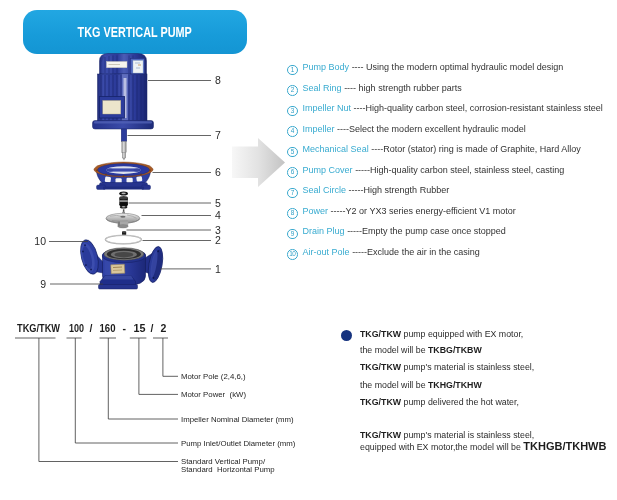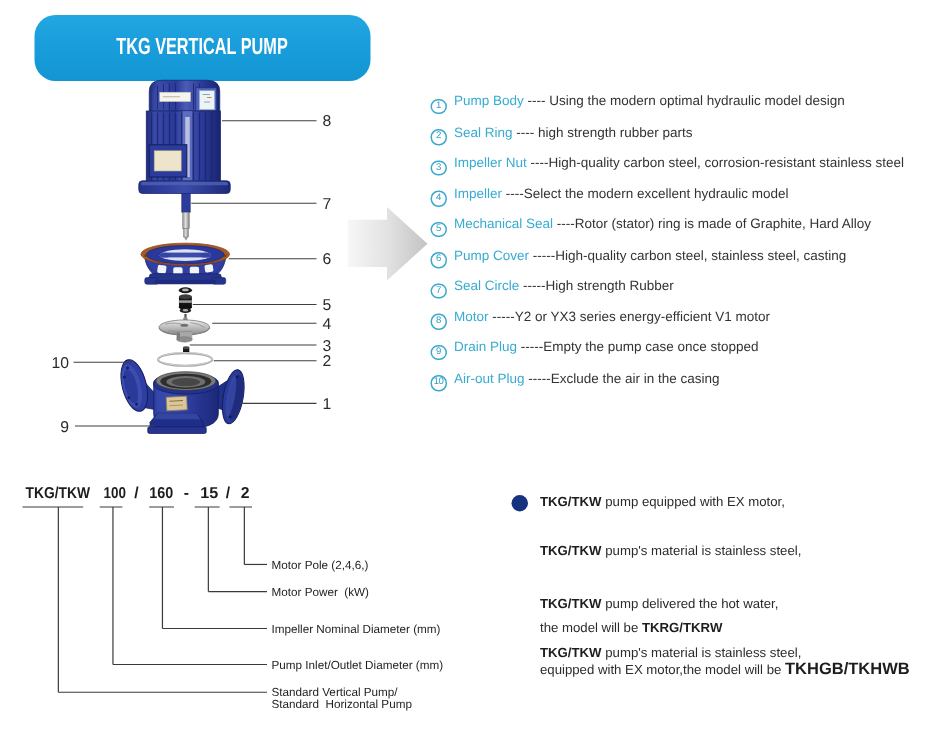--- a/index.html
+++ b/index.html
@@ -296,23 +296,23 @@
 </svg>
 
 <div class="plist">
   <div class="row"><span class="cnum">1</span><span class="term">Pump Body</span><span class="desc"> ---- Using the modern optimal hydraulic model design</span></div>
   <div class="row"><span class="cnum">2</span><span class="term">Seal Ring</span><span class="desc"> ---- high strength rubber parts</span></div>
   <div class="row"><span class="cnum">3</span><span class="term">Impeller Nut</span><span class="desc"> ----High-quality carbon steel, corrosion-resistant stainless steel</span></div>
   <div class="row"><span class="cnum">4</span><span class="term">Impeller</span><span class="desc"> ----Select the modern excellent hydraulic model</span></div>
   <div class="row"><span class="cnum">5</span><span class="term">Mechanical Seal</span><span class="desc"> ----Rotor (stator) ring is made of Graphite, Hard Alloy</span></div>
   <div class="row"><span class="cnum">6</span><span class="term">Pump Cover</span><span class="desc"> -----High-quality carbon steel, stainless steel, casting</span></div>
   <div class="row"><span class="cnum">7</span><span class="term">Seal Circle</span><span class="desc"> -----High strength Rubber</span></div>
-  <div class="row"><span class="cnum">8</span><span class="term">Motor</span><span class="desc"> -----Y2 or YX3 series energy-efficient V1 motor</span></div>
+  <div class="row"><span class="cnum">8</span><span class="term">Power</span><span class="desc"> -----Y2 or YX3 series energy-efficient V1 motor</span></div>
   <div class="row"><span class="cnum">9</span><span class="term">Drain Plug</span><span class="desc"> -----Empty the pump case once stopped</span></div>
-  <div class="row"><span class="cnum">10</span><span class="term">Air-out Plug</span><span class="desc"> -----Exclude the air in the casing</span></div>
+  <div class="row"><span class="cnum">10</span><span class="term">Air-out Pole</span><span class="desc"> -----Exclude the air in the casing</span></div>
 </div>
 
 <svg class="legend-svg" viewBox="10 315 310 165">
 
   <g font-size="10.5" font-weight="bold" fill="#1c1c1c">
     <text x="17" y="332" textLength="43" lengthAdjust="spacingAndGlyphs">TKG/TKW</text>
     <text x="69" y="332" textLength="15" lengthAdjust="spacingAndGlyphs">100</text>
     <text x="89.5" y="332">/</text>
     <text x="99.5" y="332" textLength="16" lengthAdjust="spacingAndGlyphs">160</text>
     <text x="122.5" y="332">-</text>
@@ -345,18 +345,19 @@
     <text x="181" y="421.7">Impeller Nominal Diameter (mm)</text>
     <text x="181" y="445.7">Pump Inlet/Outlet Diameter (mm)</text>
     <text x="181" y="464.2">Standard Vertical Pump/</text>
     <text x="181" y="472.3">Standard&nbsp; Horizontal Pump</text>
   </g>
 </svg>
 
 <div class="notes">
   <div class="bullet"></div>
   <div class="nline nl0"><span class="nb">TKG/TKW</span><span> pump equipped with EX motor,</span><span class="nc"></span></div>
+  <div class="nline nl1"><span class="nb"></span><span>the model will be </span><span class="nc">TKBG/TKBW</span></div>
   <div class="nline nl2"><span class="nb">TKG/TKW</span><span> pump's material is stainless steel,</span><span class="nc"></span></div>
+  <div class="nline nl3"><span class="nb"></span><span>the model will be </span><span class="nc">TKHG/TKHW</span></div>
   <div class="nline nl4"><span class="nb">TKG/TKW</span><span> pump delivered the hot water,</span><span class="nc"></span></div>
-  <div class="nline nl5"><span class="nb"></span><span>the model will be </span><span class="nc">TKRG/TKRW</span></div>
   <div class="nline nl6"><span class="nb">TKG/TKW</span><span> pump's material is stainless steel,</span><span class="nc"></span></div>
   <div class="nline nl7"><span class="nb"></span><span>equipped with EX motor,the model will be </span><span class="nc big">TKHGB/TKHWB</span></div>
 </div>
 
 </body></html>

